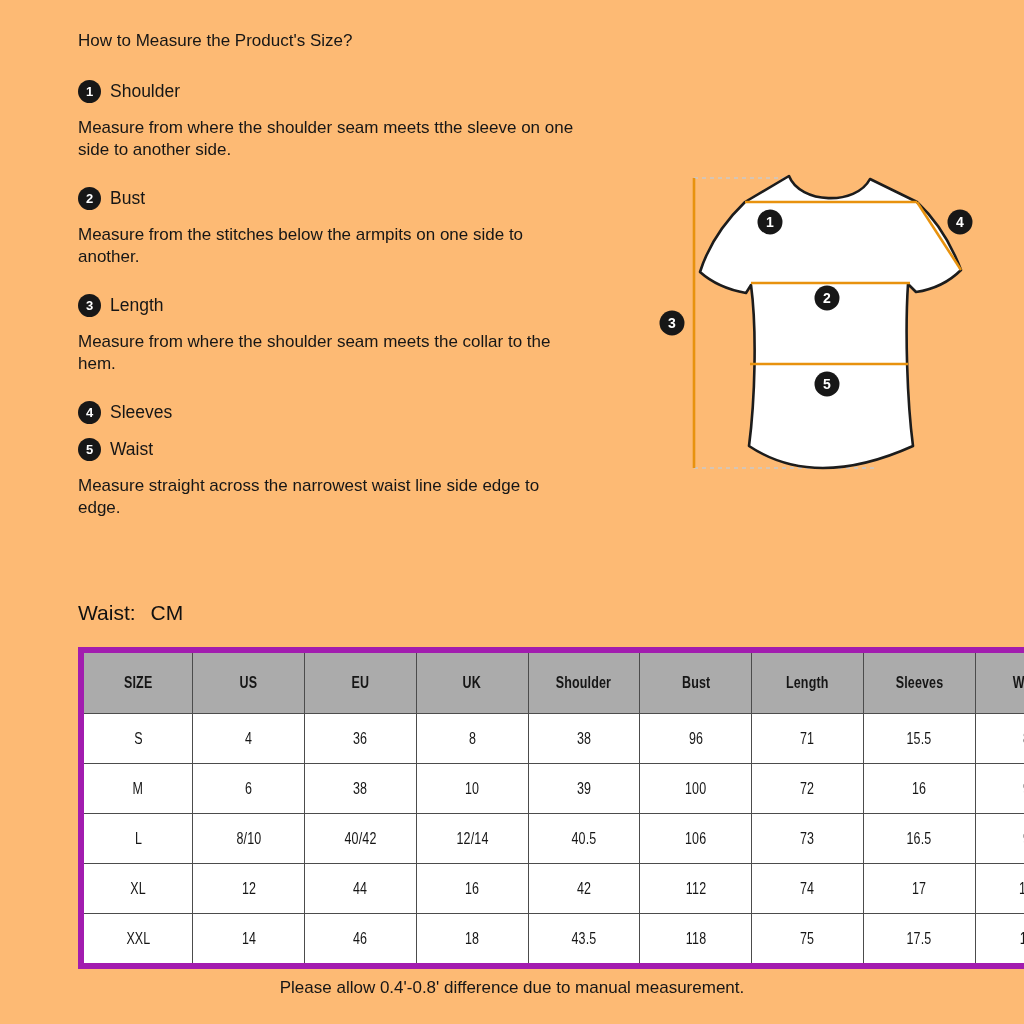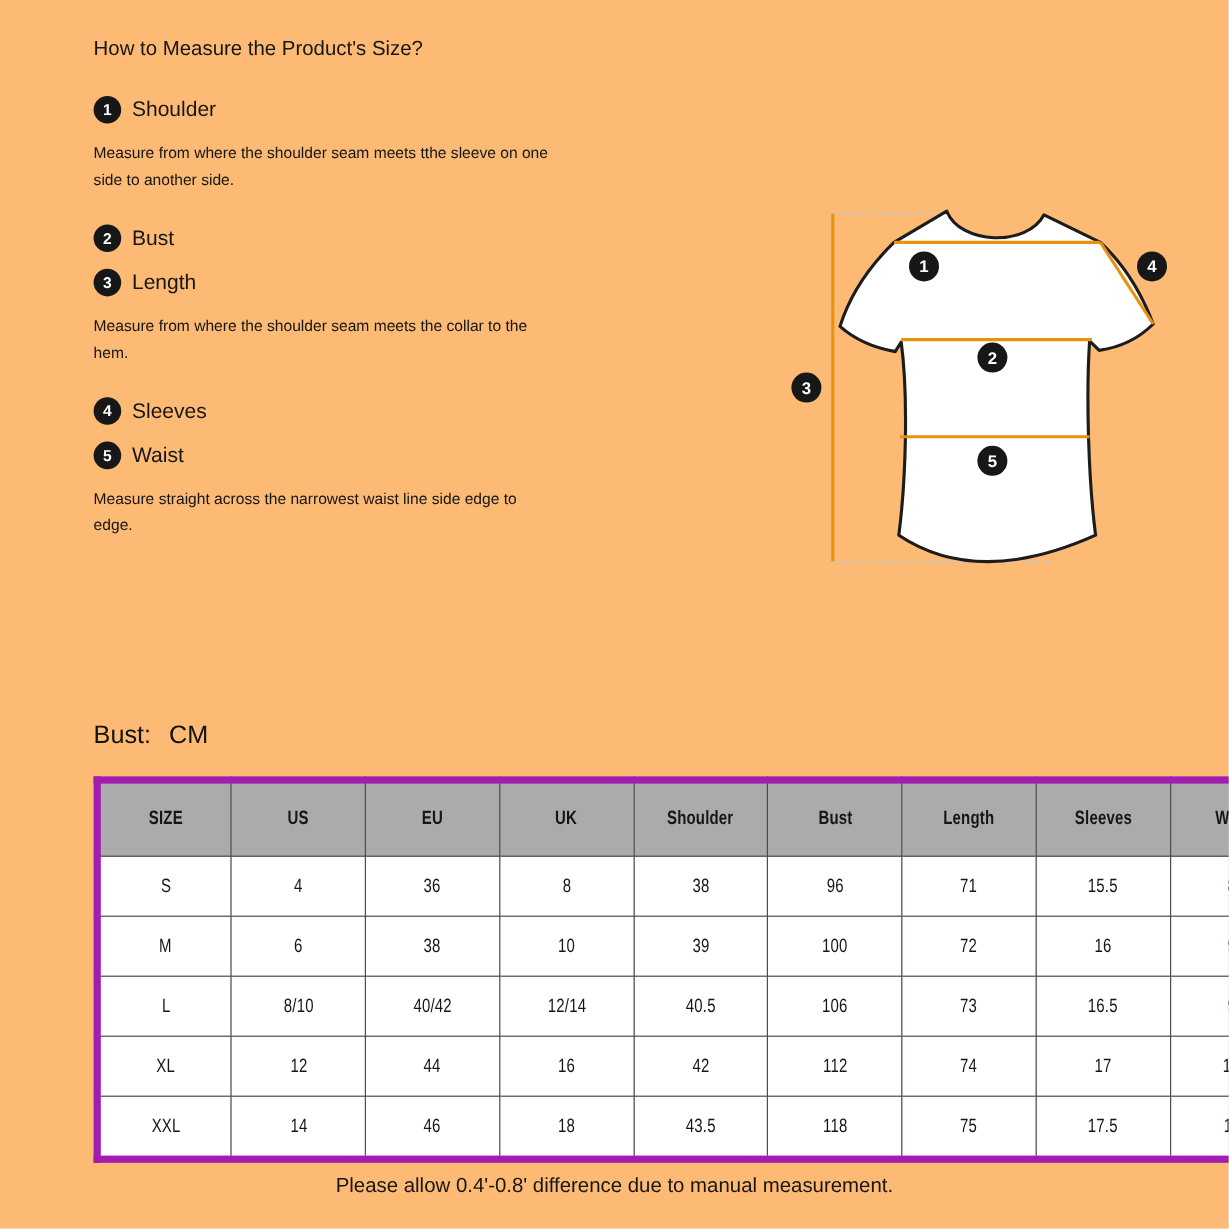--- a/index.html
+++ b/index.html
@@ -11,21 +11,21 @@
   
   .left-col { position:absolute; left:78px; top:30px; width:545px; }
   .page-title { font-size:17px; line-height:22px; margin:0 0 28px 0; font-weight:400; }
   .section-heading { display:flex; align-items:center; gap:9px; height:23px; margin:0 0 14px 0; }
   .badge {
     width:23px; height:23px; border-radius:50%; background:#171717; color:#ffffff;
     font-size:13px; font-weight:700; display:flex; align-items:center; justify-content:center;
     flex:0 0 23px; line-height:1;
   }
   .section-label { font-size:17.5px; font-weight:500; }
-  .section-desc { margin:0 0 26px 0; font-size:13px; line-height:22px; white-space:pre-line; font-weight:400; }
+  .section-desc { margin:0 0 26px 0; font-size:17px; line-height:22px; white-space:pre-line; font-weight:400; }
 
   
   .unit-line { position:absolute; left:78px; top:601px; font-size:21px; font-weight:500; color:#111; }
   .unit-value { margin-left:15px; }
 
   
   .diagram { position:absolute; left:650px; top:150px; width:370px; height:340px; }
   .shirt-outline { fill:#ffffff; stroke:#1c1c1c; stroke-width:2.6; stroke-linejoin:round; }
   .measure-line { stroke-width:2.6; fill:none; stroke-linecap:butt; }
   .dash-line { stroke:#c9c9c9; stroke-width:1.6; stroke-dasharray:4 4; fill:none; }
@@ -63,20 +63,22 @@
       </div>
       <p class="section-desc">Measure from where the shoulder seam meets tthe sleeve on one
 side to another side.</p>
     </div>
 
     <div>
       <div class="section-heading">
         <span class="badge">2</span>
         <span class="section-label">Bust</span>
       </div>
+      <p class="section-desc">Measure from the stitches below the armpits on one side to
+another.</p>
     </div>
 
     <div>
       <div class="section-heading">
         <span class="badge">3</span>
         <span class="section-label">Length</span>
       </div>
       <p class="section-desc">Measure from where the shoulder seam meets the collar to the
 hem.</p>
     </div>
@@ -138,21 +140,21 @@
       <circle class="marker-circle" cx="310" cy="72" r="12.5"></circle>
       <text class="marker-num" x="310" y="77">4</text>
     </g>
     <g>
       <circle class="marker-circle" cx="177" cy="234" r="12.5"></circle>
       <text class="marker-num" x="177" y="239">5</text>
     </g>
   </svg>
 
   <div class="unit-line">
-    <span>Bust:</span><span class="unit-value">CM</span>
+    <span>Waist:</span><span class="unit-value">CM</span>
   </div>
 
   <div class="size-table-wrap">
     <table class="size-table">
       <thead>
         <tr>
           <th><span class="cnd">SIZE</span></th>
           <th><span class="cnd">US</span></th>
           <th><span class="cnd">EU</span></th>
           <th><span class="cnd">UK</span></th>

